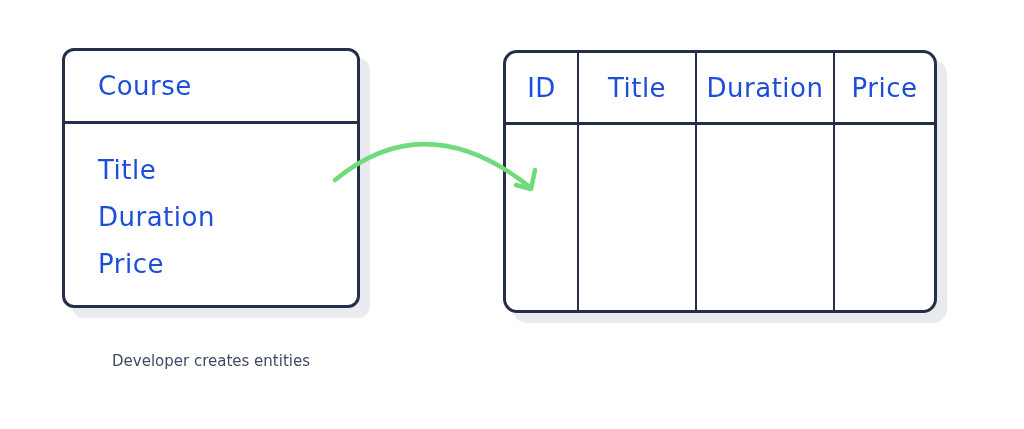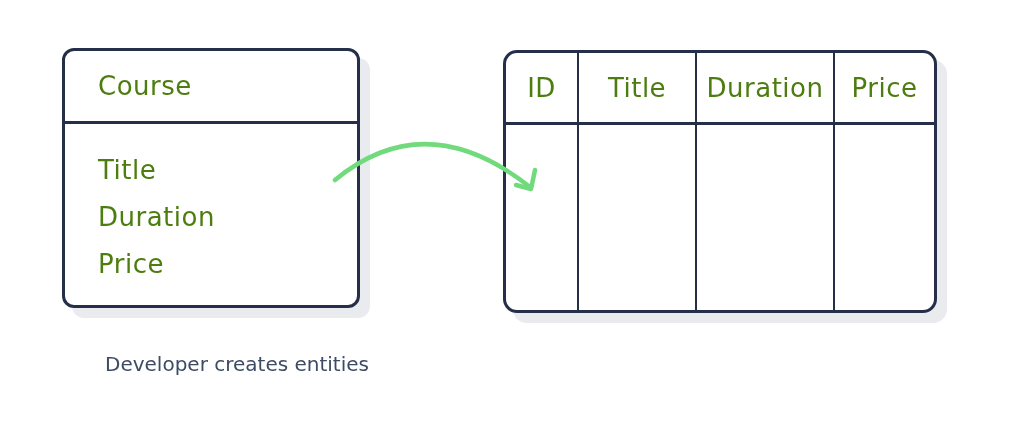--- a/index.html
+++ b/index.html
@@ -9,21 +9,21 @@
   }
   .canvas {
     position: relative;
     width: 1024px;
     height: 429px;
     background: #ffffff;
     overflow: hidden;
     font-family: "DejaVu Sans", "Liberation Sans", sans-serif;
   }
   .sketch-text {
-    color: #4d7c0f;
+    color: #1d4ed8;
     font-size: 26px;
     font-weight: 500;
     letter-spacing: 0.5px;
     font-family: "DejaVu Sans", sans-serif;
   }
   
   .entity-box {
     position: absolute;
     left: 62px;
     top: 48px;
@@ -88,26 +88,25 @@
     top: 0;
     width: 1024px;
     height: 429px;
     pointer-events: none;
   }
   
   .caption {
     position: absolute;
     top: 352px;
     transform: translateX(-50%);
-    font-size: 20px;
+    font-size: 15px;
     font-weight: 400;
     color: #3d4b64;
     white-space: nowrap;
     font-family: "DejaVu Sans", "Liberation Sans", sans-serif;
-    margin-left: 26px;
   }
   .caption.left  { left: 211px; }
   .caption.right { left: 719px; }
 </style>
 </head>
 <body>
 
 <div class="canvas">
 
   <div class="entity-box">

